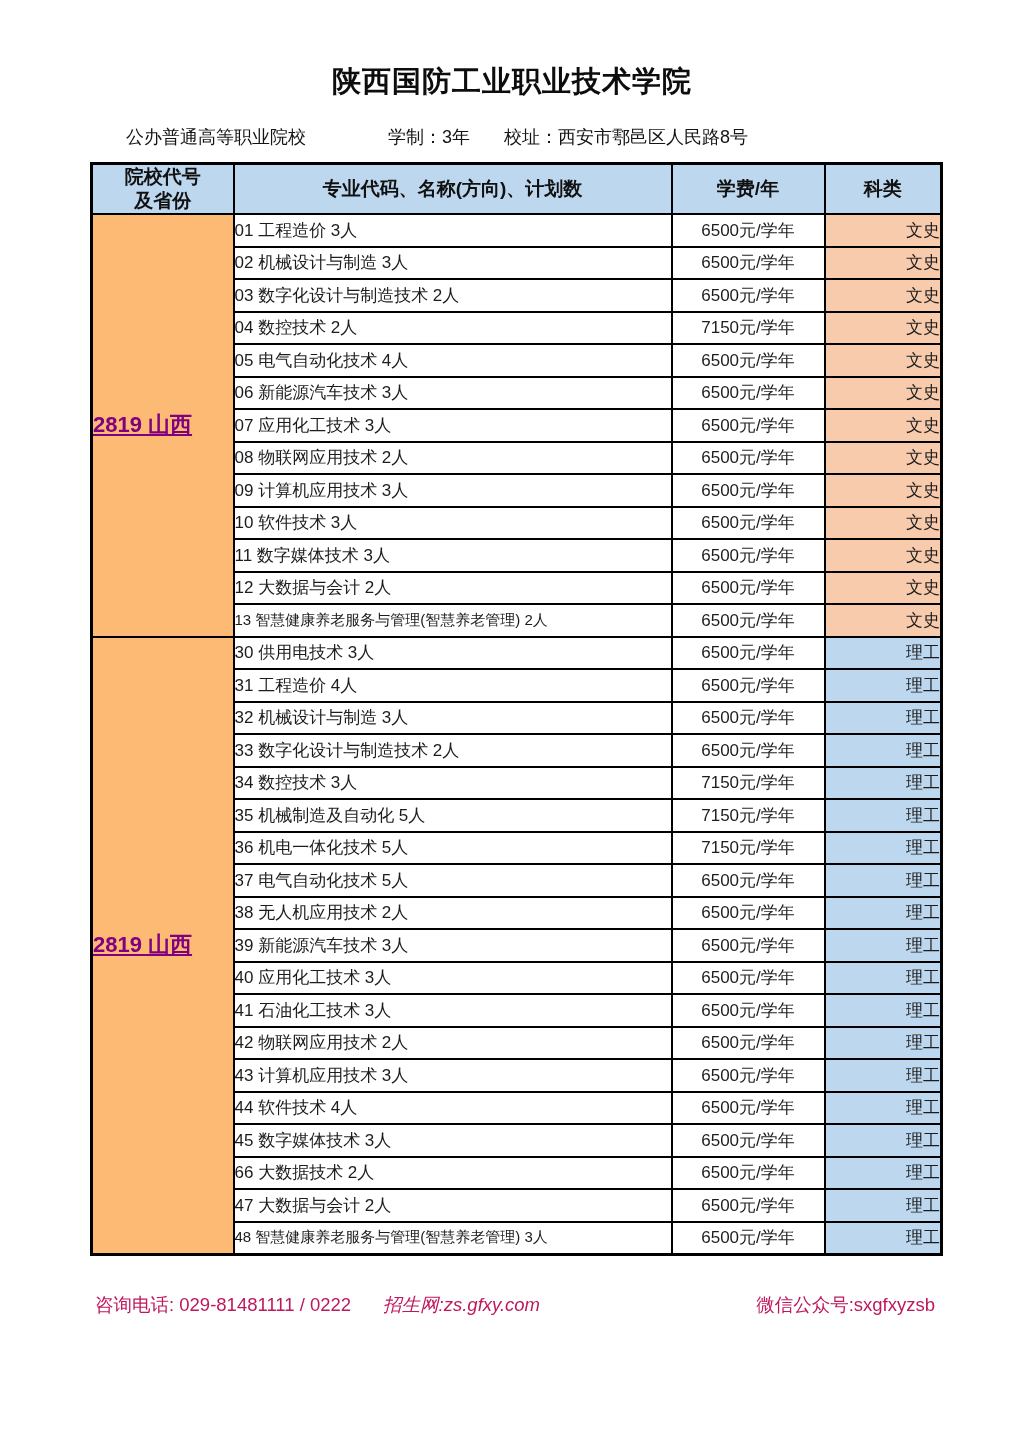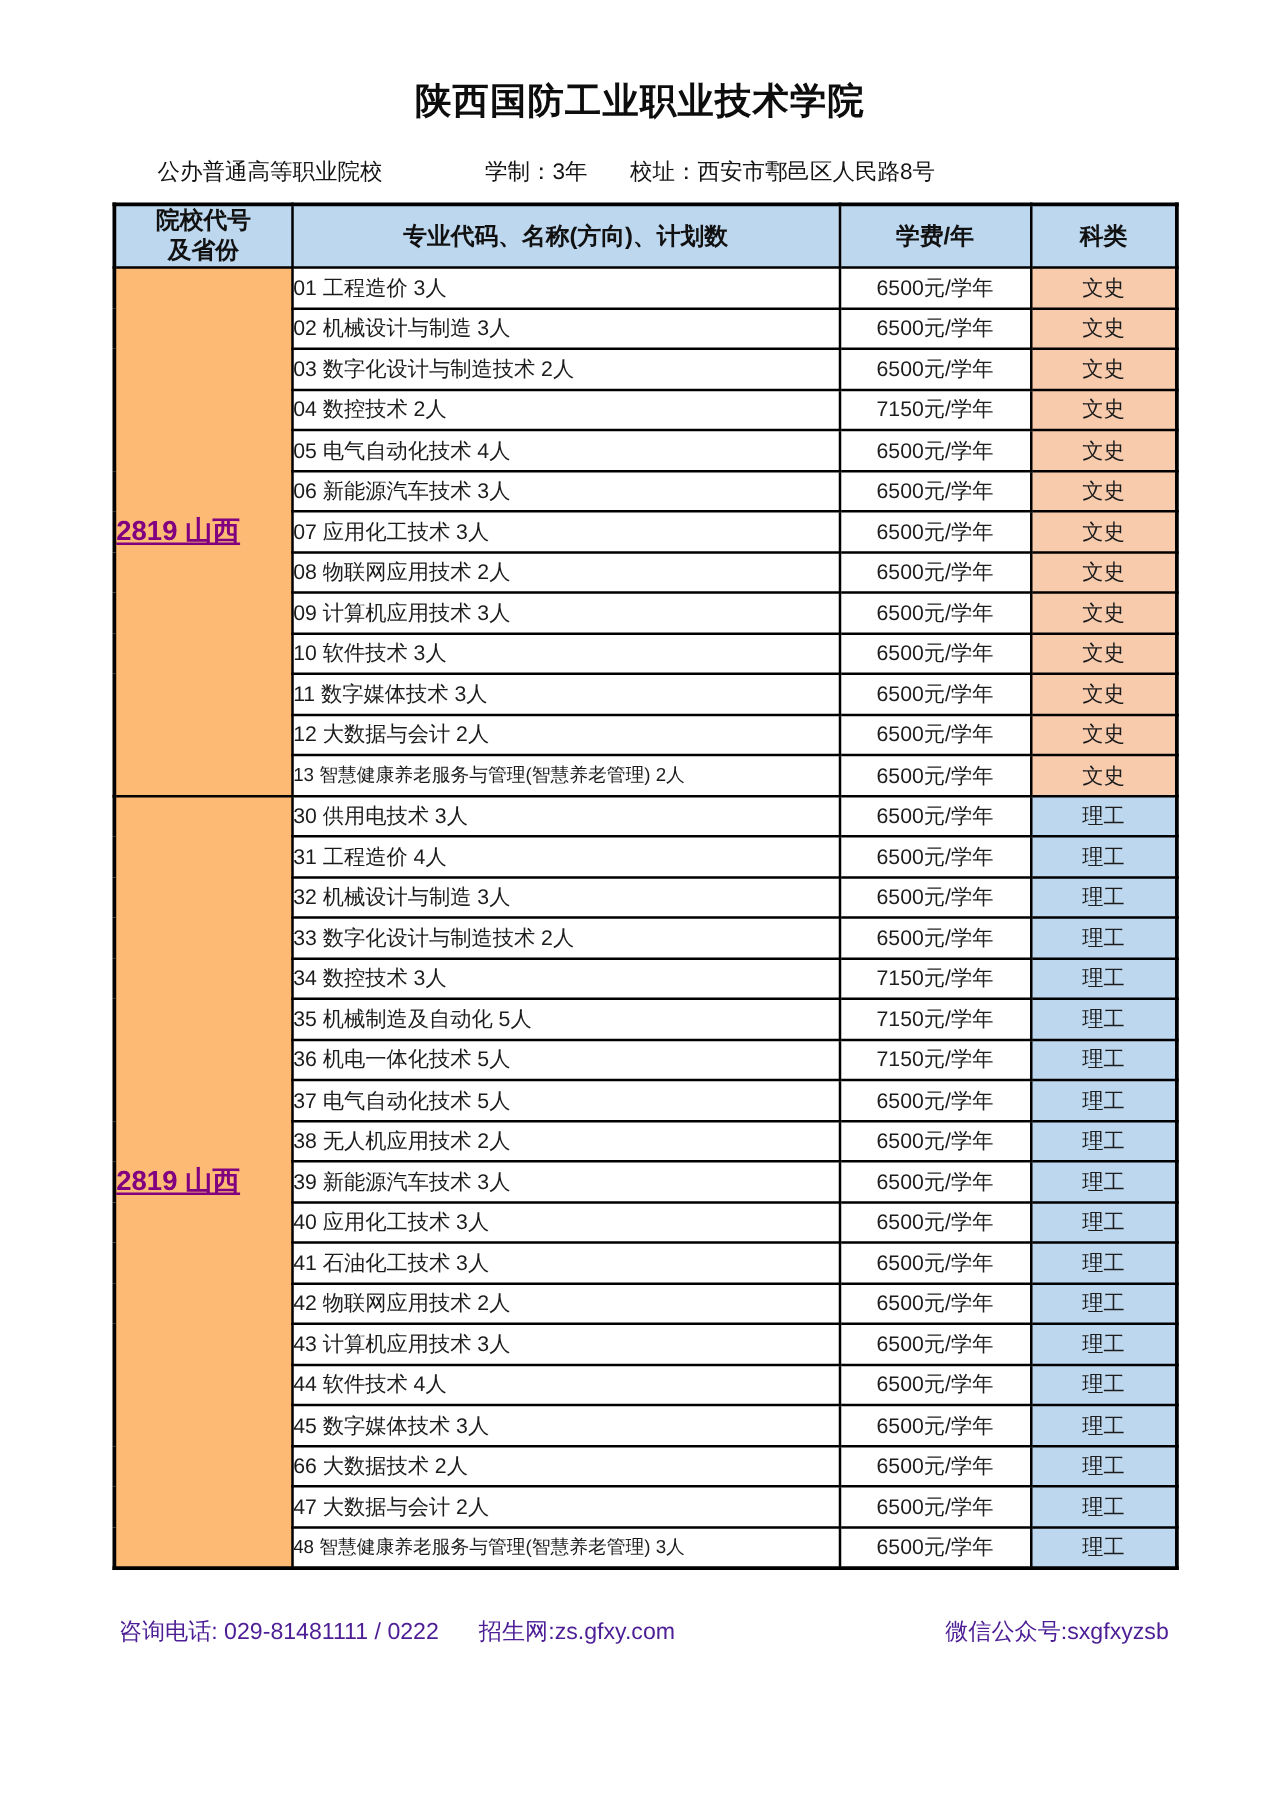--- a/index.html
+++ b/index.html
@@ -33,35 +33,35 @@
   table.plan th {
     background: var(--header-bg, #BDD7EE);
     font-weight: 700; font-size: 19px; color: #111;
     height: 50px; text-align: center; padding: 0;
   }
   th.col-code { white-space: pre-line; line-height: 24px; font-size: 18px; }
   table.plan td { height: 32.5px; font-size: 17px; color: #1c1c1c; padding: 0; }
   td.major-cell { text-align: left; padding: 0 6px 0 7px; white-space: nowrap; overflow: hidden; }
   td.major-cell.small { font-size: 15px; }
   td.fee-cell { text-align: center; }
-  td.category-cell { text-align: center; }
+  td.category-cell { text-align: right; }
   td.code-cell { text-align: left; background: #fdba74; }
   .code-text {
     color: var(--code-color, #800080);
     font-weight: 700; font-size: 22px;
     text-decoration: underline;
     white-space: nowrap;
   }
 
   .footer-line {
     display: flex; align-items: baseline;
     margin: 36px 89px 0 95px;
-    font-size: 18.5px; color: #4c1d95; white-space: nowrap;
-  }
-  .footer-mid { margin-left: 32px; }
+    font-size: 18.5px; color: #be185d; white-space: nowrap;
+  }
+  .footer-mid { margin-left: 32px; font-style: italic; }
   .footer-right { margin-left: auto; }
 </style>
 </head>
 <body>
 
 <div class="page">
 
   <div class="title-block">
     <div class="title-line">陕西国防工业职业技术学院</div>
   </div>

